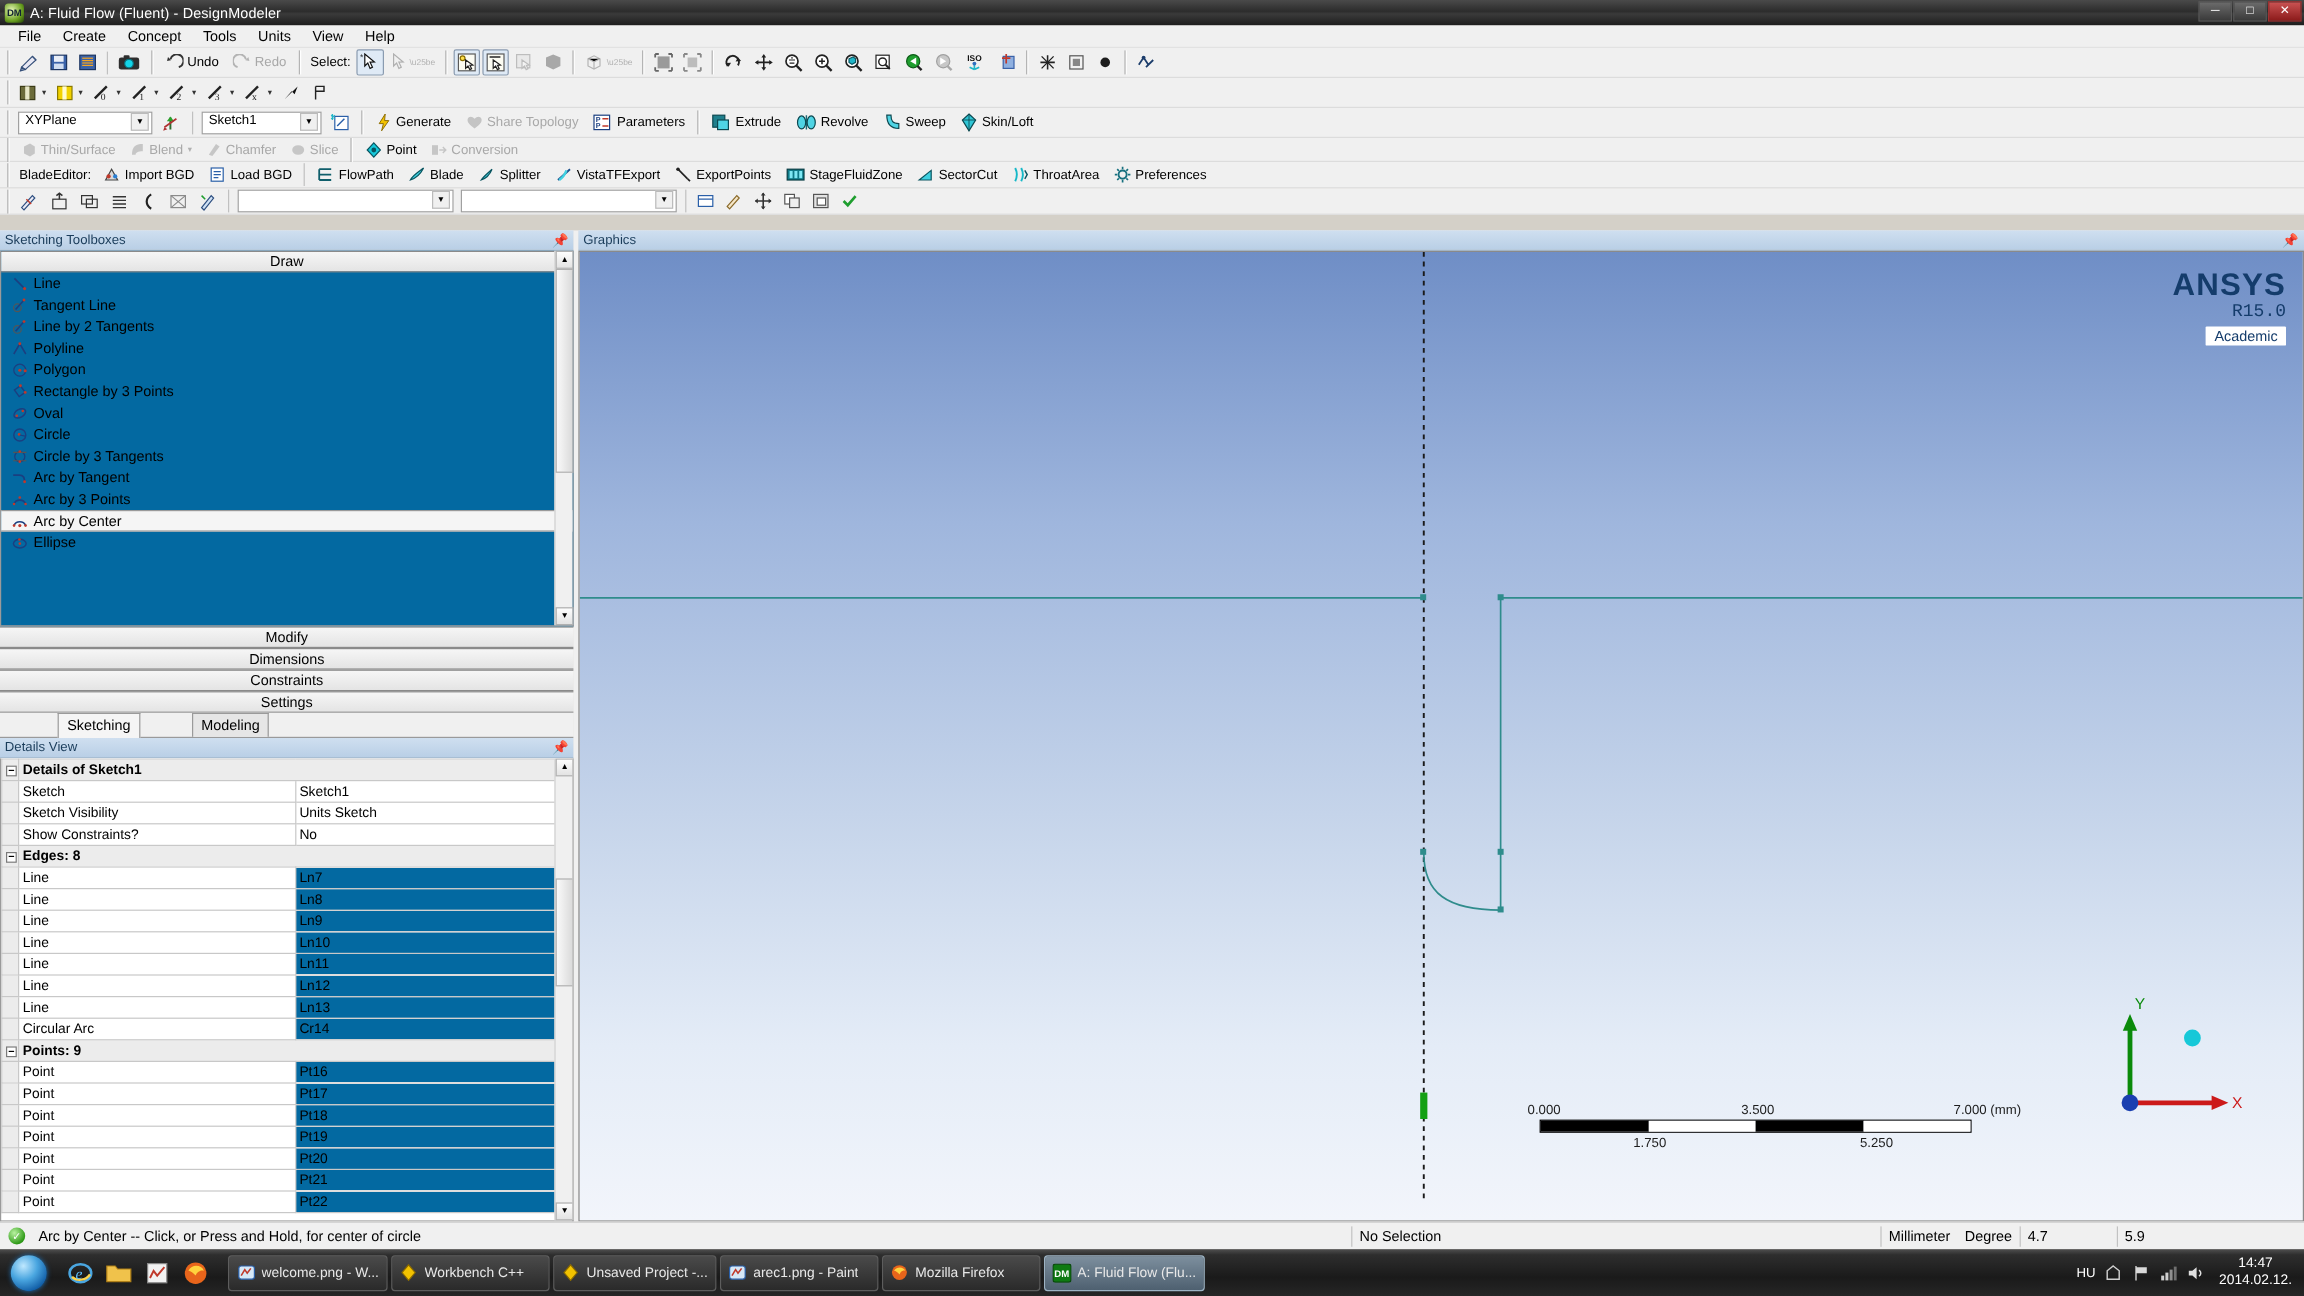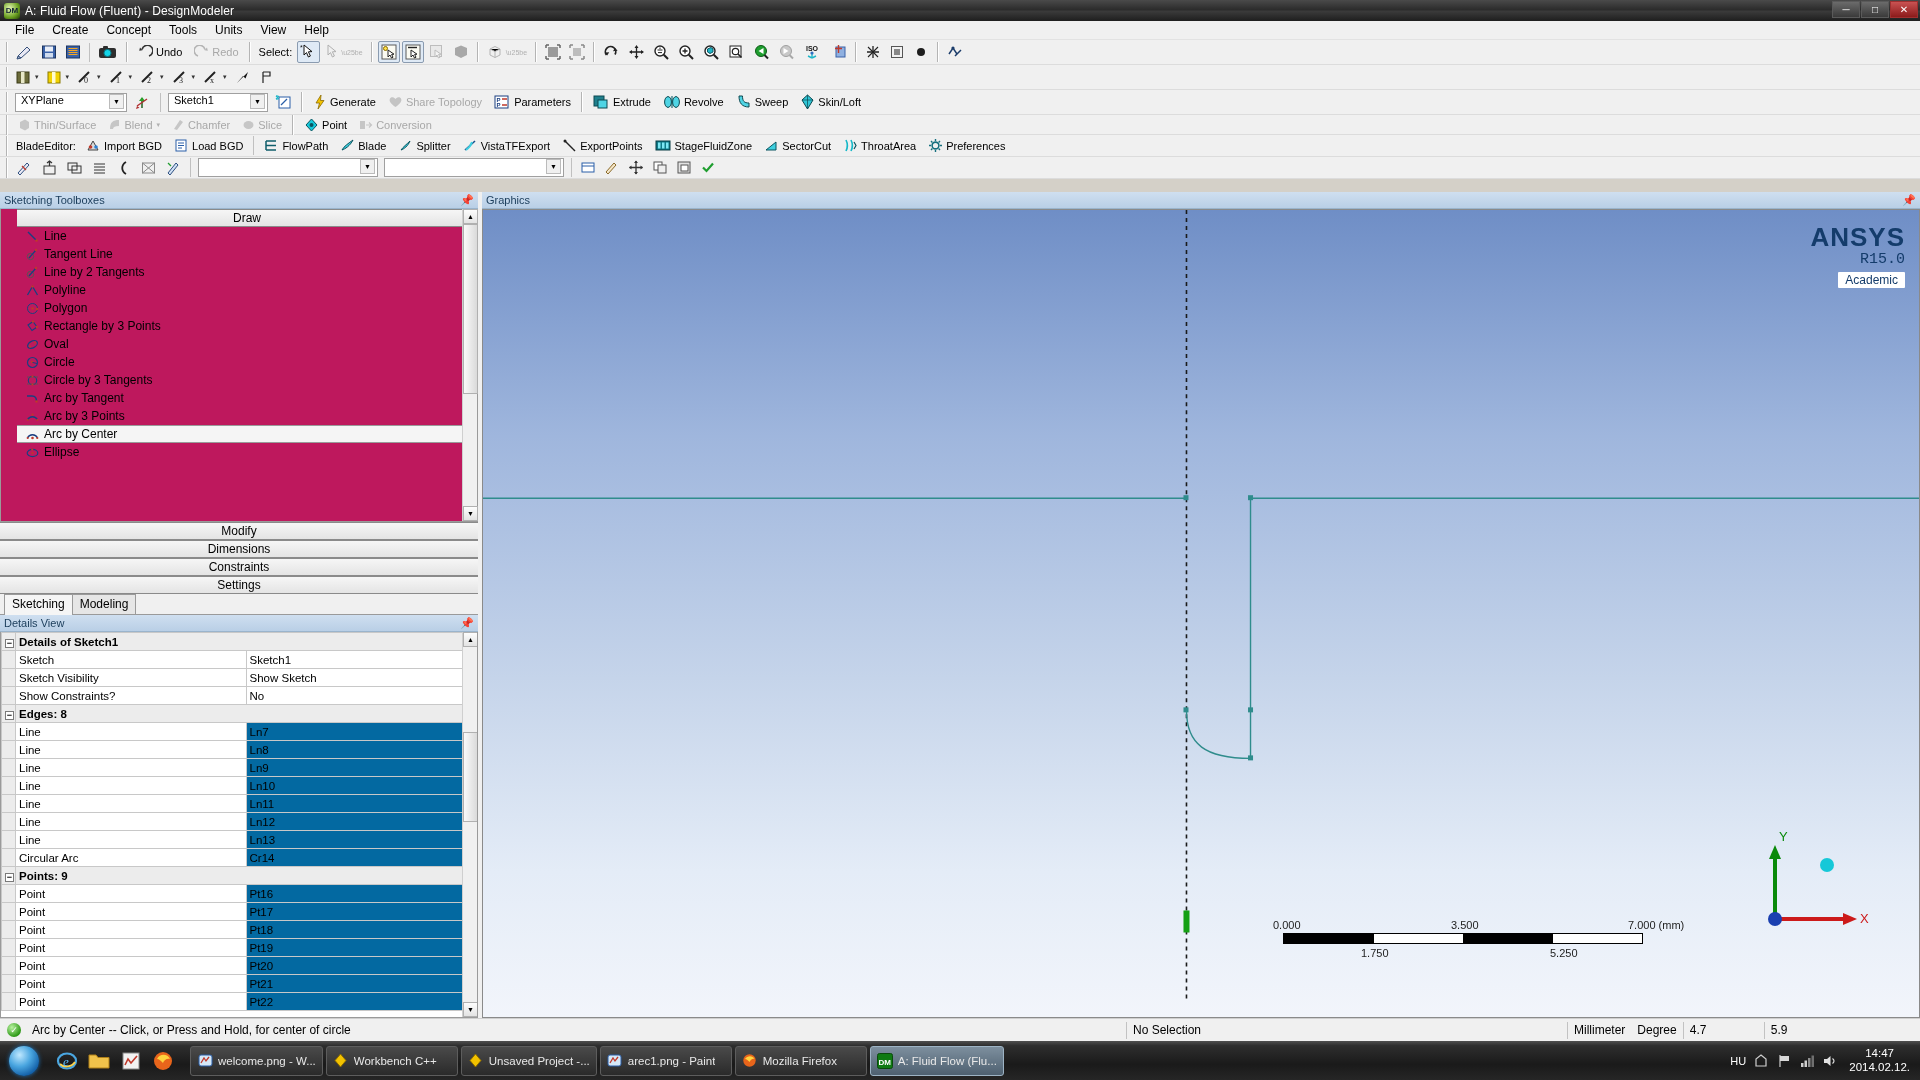--- a/index.html
+++ b/index.html
@@ -90,21 +90,21 @@
   
   .left-panel { width: 478px; display: flex; flex-direction: column; background: #f0f0f0; }
   .panel-header {
     height: 17px; background: linear-gradient(to bottom, #cfdff0, #b9cfe6);
     display: flex; align-items: center; justify-content: space-between;
     padding: 0 4px; font-size: 11px; color: #1a3c5a;
     border-bottom: 1px solid #9ab4cc;
   }
   .pin { font-size: 11px; color: #3a5a78; }
 
-  .toolbox-scroll { flex: 0 0 auto; position: relative; background: #be185d; border: 1px solid #9a9a9a; border-top: none; margin: 0; padding-left: 16px; }
+  .toolbox-scroll { flex: 0 0 auto; position: relative; background: #0369a1; border: 1px solid #9a9a9a; border-top: none; margin: 0; }
   .group-bar {
     height: 18px; background: linear-gradient(to bottom,#f6f6f6,#e4e4e4);
     border: 1px solid #8a8a8a; border-left: none; border-right: none;
     display: flex; align-items: center; justify-content: center;
     font-size: 12px; color: #000;
   }
   .tool-item {
     height: 18px; display: flex; align-items: center; gap: 5px;
     padding-left: 9px; font-size: 12px; color: #000;
   }
@@ -116,21 +116,21 @@
   }
   .sb-arrow {
     width: 15px; height: 15px; background: linear-gradient(to bottom,#fdfdfd,#e3e3e3);
     border: 1px solid #b0b0b0; display:flex; align-items:center; justify-content:center; font-size: 7px;
   }
   .sb-thumb { position:absolute; left:0; width: 15px; background: linear-gradient(to right,#fafafa,#dadada); border: 1px solid #b0b0b0; }
 
   .tabs-row { display: flex; align-items: flex-end; height: 21px; background: #f0f0f0; padding-left: 4px; border-bottom: 1px solid #9a9a9a; }
   .tabitem {
     font-size: 12px; padding: 2px 7px 3px 7px; border: 1px solid #9a9a9a; border-bottom: none;
-    background: #e6e6e6; margin-right: -1px;
+    background: #e6e6e6; margin-right: -1px; margin-left: 44px;
   }
   .tabitem.active { background: #f5f5f5; position: relative; top: 1px; padding-bottom: 4px; }
 
   
   .details-wrap { flex: 1; display: flex; flex-direction: column; min-height: 0; }
   .details-table { flex: 1; overflow: hidden; position: relative; background: #fff; border: 1px solid #9a9a9a; border-top: none; }
   table.dv { width: 100%; border-collapse: collapse; font-size: 11.5px; table-layout: fixed; }
   table.dv td { border: 1px solid #c8c8c8; height: 18px; padding: 0 3px; vertical-align: middle; white-space: nowrap; overflow: hidden; }
   .dv-group td { background: #ececec; font-weight: bold; border-top: 1px solid #9a9a9a; }
   .dv-tree { width: 14px; text-align: center; background: #ececec !important; }
@@ -990,21 +990,21 @@
               <td colspan="2">Details of Sketch1</td>
             </tr>
             <tr>
                   <td class="dv-tree"></td>
                   <td class="dv-key">Sketch</td>
                   <td class="dv-val">Sketch1</td>
                 </tr>
             <tr>
                   <td class="dv-tree"></td>
                   <td class="dv-key">Sketch Visibility</td>
-                  <td class="dv-val">Show Sketch</td>
+                  <td class="dv-val">Units Sketch</td>
                 </tr>
             <tr>
                   <td class="dv-tree"></td>
                   <td class="dv-key">Show Constraints?</td>
                   <td class="dv-val">No</td>
                 </tr>
 
             <tr class="dv-group">
               <td class="dv-tree"><span class="exp-box">−</span></td>
               <td colspan="2">Edges: 8</td>

